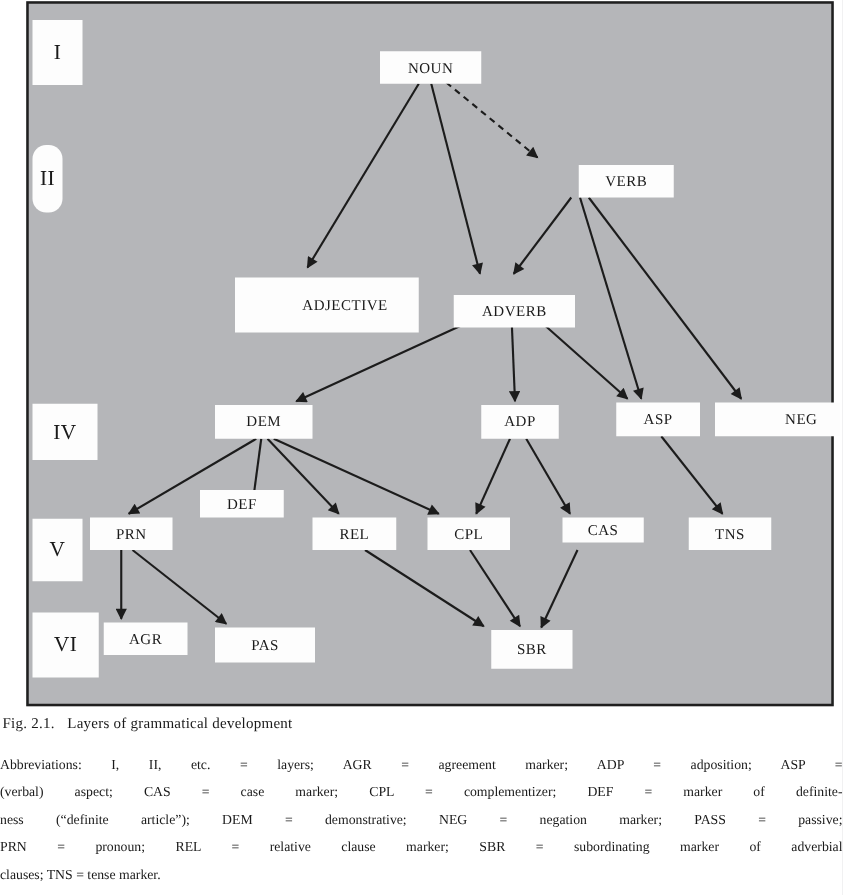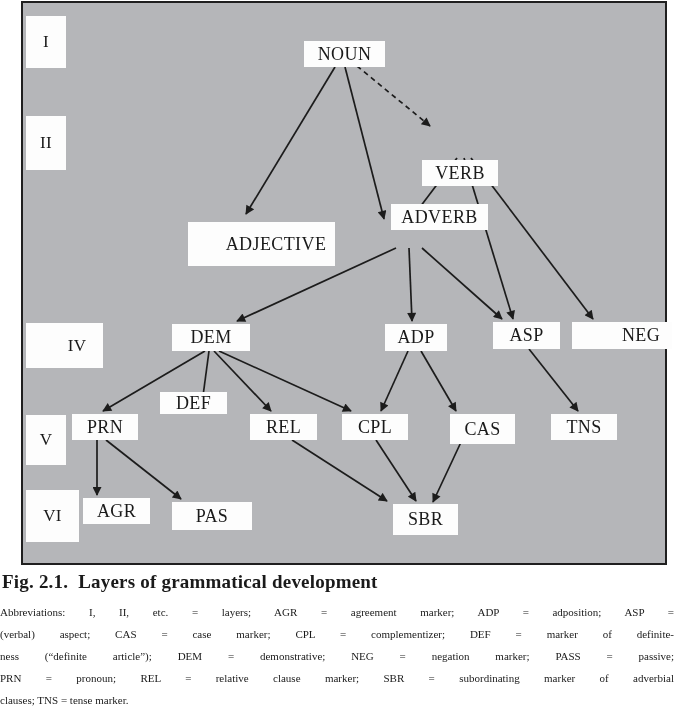--- a/index.html
+++ b/index.html
@@ -2,23 +2,23 @@
 <html><head>
 <meta charset="utf-8">
 <style>
   html,body{margin:0;padding:0;background:#ffffff;}
   #page{position:relative;width:674px;height:716px;background:#ffffff;overflow:hidden;
         font-family:"Liberation Serif","DejaVu Serif",serif;color:#1a1a1a;}
   #diagram-bg{position:absolute;left:21px;top:1px;width:646px;height:564px;
         box-sizing:border-box;background:#b5b6b9;border:2px solid #1f1f1f;z-index:0;}
   #arrow-layer{position:absolute;left:0;top:0;width:674px;height:716px;z-index:1;pointer-events:none;}
   .node,.layer-label{position:absolute;background:#fdfdfd;display:flex;align-items:center;justify-content:center;
-        z-index:2;font-size:18px;letter-spacing:0.4px;color:#1a1a1a;}
+        z-index:2;font-size:12px;letter-spacing:0.4px;color:#1a1a1a;}
   .layer-label{font-size:17px;}
-  #caption{position:absolute;left:2px;top:571px;font-size:19px;letter-spacing:0.2px;white-space:nowrap;font-weight:bold;}
+  #caption{position:absolute;left:2px;top:571px;font-size:12px;letter-spacing:0.2px;white-space:nowrap;}
   #caption .cap-label{margin-right:10px;}
   #abbrev{position:absolute;left:0;top:601px;width:674px;font-size:11px;line-height:22px;}
   .abbrev-line{text-align:justify;text-align-last:justify;}
   .abbrev-line.last{text-align-last:left;}
   svg line{stroke:#1c1c1c;stroke-width:1.7;}
   svg line.dashed{stroke-dasharray:5 4;}
 </style>
 </head>
 <body>
 
@@ -49,38 +49,38 @@
     <line x1="421" y1="351" x2="456" y2="411" marker-end="url(#ah)"></line>
     <line x1="529" y1="349" x2="578" y2="411" marker-end="url(#ah)"></line>
     <line x1="97" y1="440" x2="97" y2="495" marker-end="url(#ah)"></line>
     <line x1="106" y1="440" x2="181" y2="499" marker-end="url(#ah)"></line>
     <line x1="292" y1="440" x2="387" y2="501" marker-end="url(#ah)"></line>
     <line x1="376" y1="440" x2="416" y2="501" marker-end="url(#ah)"></line>
     <line x1="462" y1="440" x2="433" y2="502" marker-end="url(#ah)"></line>
   </svg>
 
   <div class="layer-label" style="left:26px;top:16px;width:40px;height:52px;">I</div>
-  <div class="layer-label" style="left:26px;top:116px;width:40px;height:54px;">II</div>
-  <div class="layer-label" style="left:26px;top:323px;width:52px;height:45px;padding-left:25px;">IV</div>
+  <div class="layer-label" style="left:26px;top:116px;width:24px;height:54px;border-radius:11px;">II</div>
+  <div class="layer-label" style="left:26px;top:323px;width:52px;height:45px;">IV</div>
   <div class="layer-label" style="left:26px;top:415px;width:40px;height:50px;">V</div>
   <div class="layer-label" style="left:26px;top:490px;width:53px;height:52px;">VI</div>
 
   <div class="node" style="left:304px;top:41px;width:81px;height:26px;">NOUN</div>
-  <div class="node" style="left:422px;top:132px;width:76px;height:26px;margin-top:28px;">VERB</div>
+  <div class="node" style="left:463px;top:132px;width:76px;height:26px;">VERB</div>
   <div class="node" style="left:188px;top:222px;width:118px;height:44px;padding-left:29px;">ADJECTIVE</div>
-  <div class="node" style="left:363px;top:204px;width:97px;height:26px;margin-left:28px;">ADVERB</div>
+  <div class="node" style="left:363px;top:236px;width:97px;height:26px;">ADVERB</div>
   <div class="node" style="left:172px;top:324px;width:78px;height:27px;">DEM</div>
   <div class="node" style="left:385px;top:324px;width:62px;height:27px;">ADP</div>
   <div class="node" style="left:493px;top:322px;width:67px;height:27px;">ASP</div>
   <div class="node" style="left:572px;top:322px;width:62px;height:27px;padding-left:38px;">NEG</div>
   <div class="node" style="left:72px;top:414px;width:66px;height:26px;">PRN</div>
   <div class="node" style="left:160px;top:392px;width:67px;height:22px;">DEF</div>
   <div class="node" style="left:250px;top:414px;width:67px;height:26px;">REL</div>
   <div class="node" style="left:342px;top:414px;width:66px;height:26px;">CPL</div>
-  <div class="node" style="left:450px;top:414px;width:65px;height:30px;">CAS</div>
+  <div class="node" style="left:450px;top:414px;width:65px;height:20px;">CAS</div>
   <div class="node" style="left:551px;top:414px;width:66px;height:26px;">TNS</div>
   <div class="node" style="left:83px;top:498px;width:67px;height:26px;">AGR</div>
   <div class="node" style="left:172px;top:502px;width:80px;height:28px;">PAS</div>
   <div class="node" style="left:393px;top:504px;width:65px;height:31px;">SBR</div>
 
   <div id="caption">
     <span class="cap-label">Fig. 2.1.</span><span>Layers of grammatical development</span>
   </div>
 
   <div id="abbrev">

